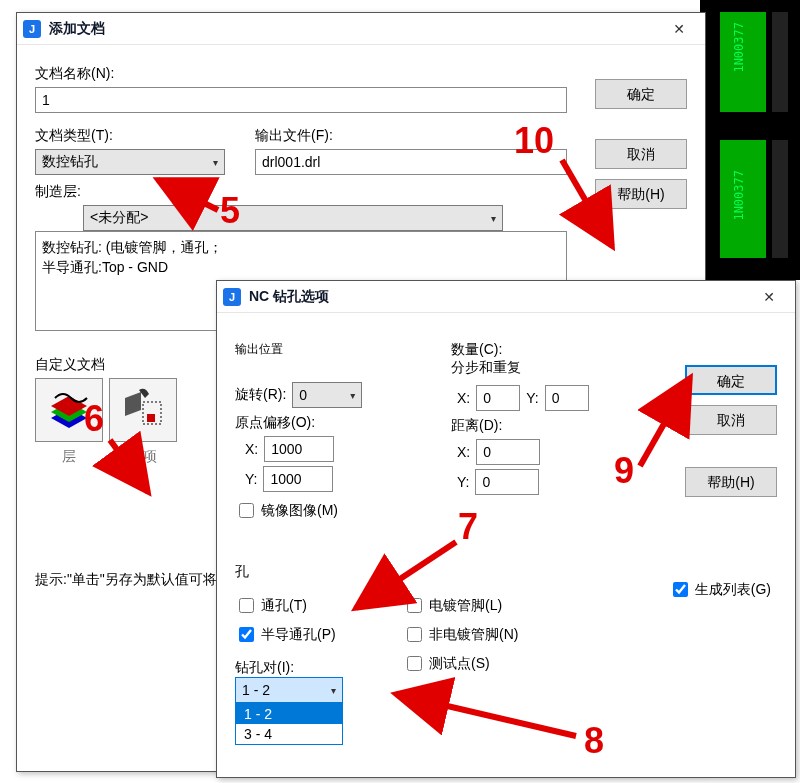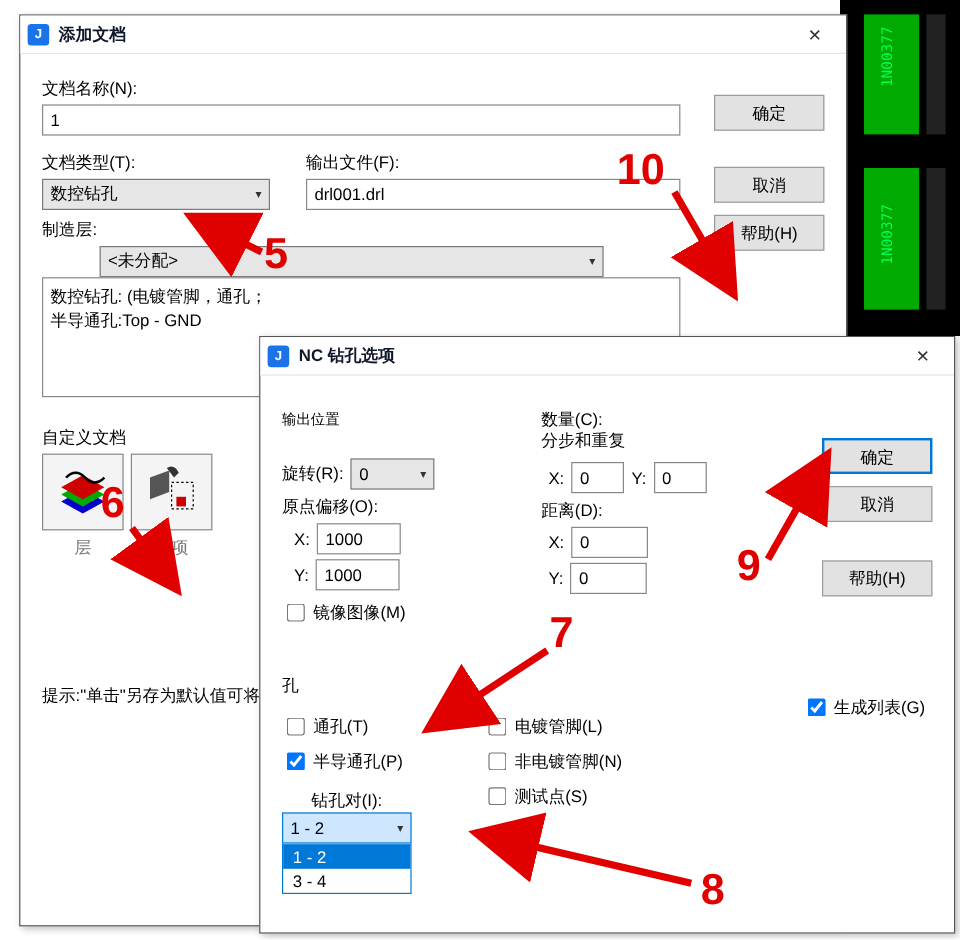--- a/index.html
+++ b/index.html
@@ -210,21 +210,21 @@
       <div style="display:flex; gap:60px;">
         <div>
           <label class="chk">
               <input type="checkbox" style=""> 
               <span>通孔(T)</span>
             </label><br>
           <label class="chk">
               <input type="checkbox" checked="" style=""> 
               <span>半导通孔(P)</span>
             </label><br>
-          <div style="margin-top:10px;text-align:center;">钻孔对(I):</div>
+          <div style="margin-top:10px;">钻孔对(I):</div>
           <div class="select" style="width:108px; background:#cfe6ff; border-color:#0078d7;">
             <span>1 - 2</span>
             <span class="chev">▾</span>
           </div>
           <div class="combo-popup">
             <div class="opt sel">1 - 2</div>
             <div class="opt">3 - 4</div>
           </div>
         </div>
         <div>

